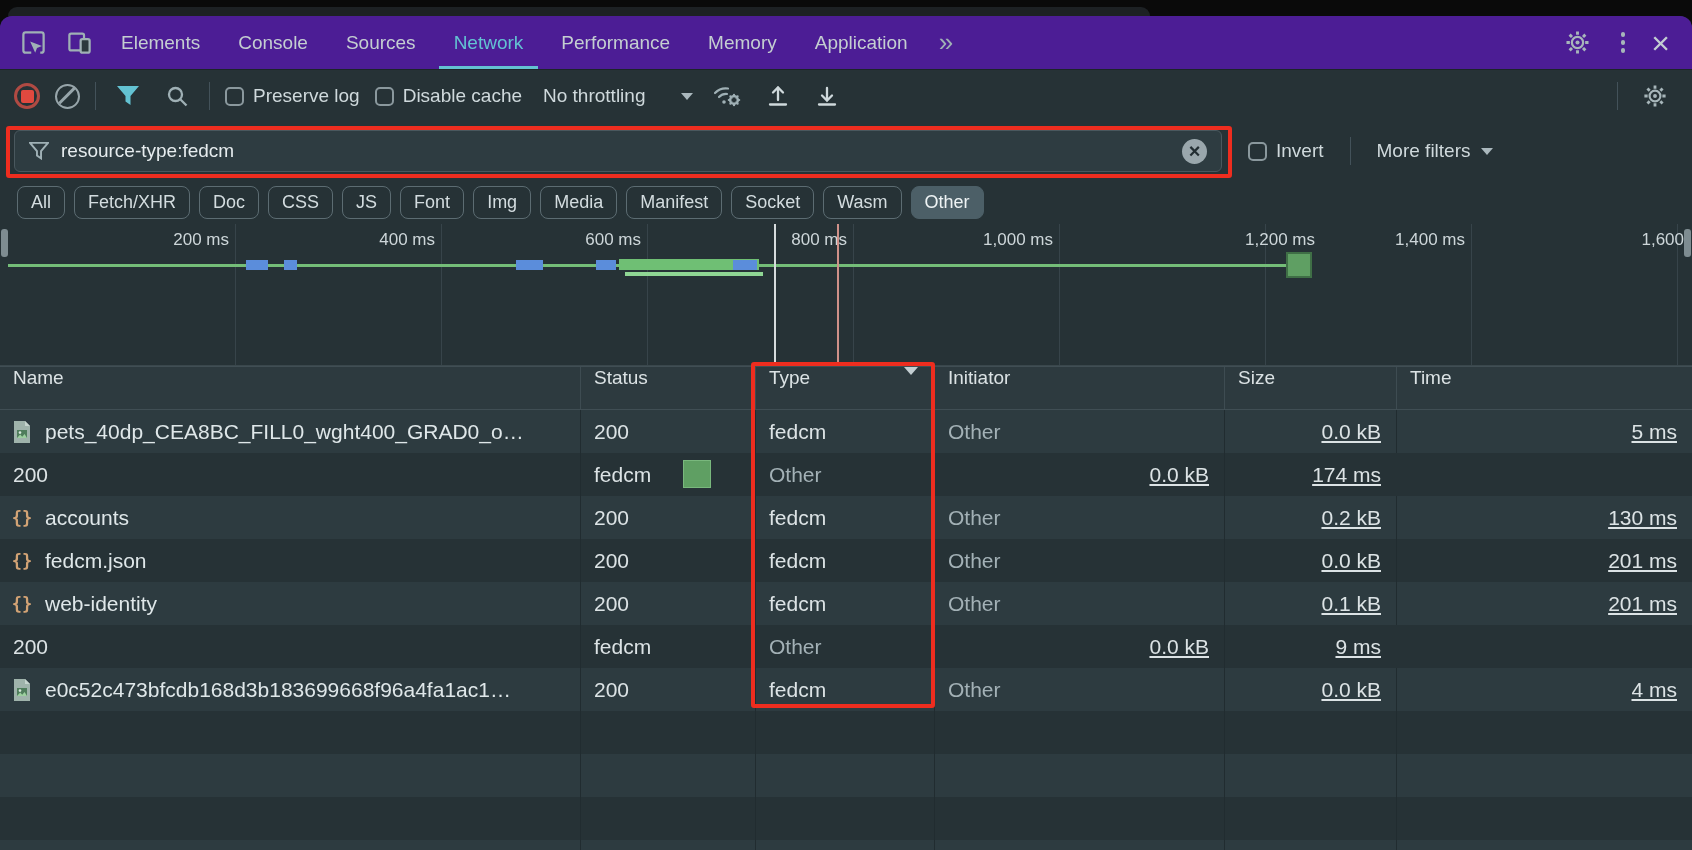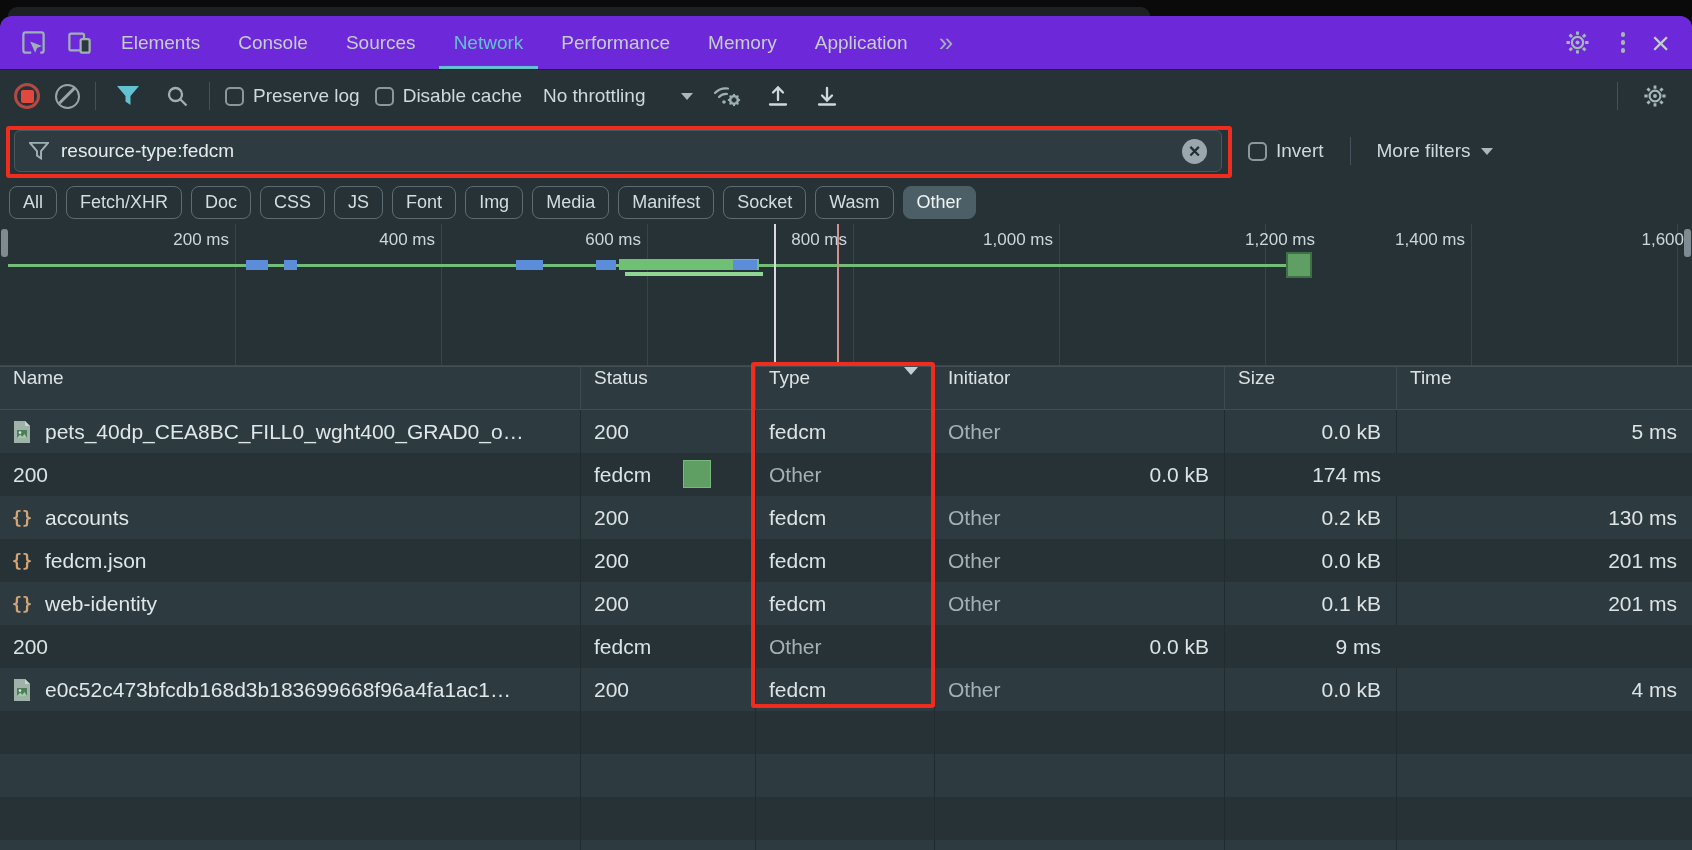--- a/index.html
+++ b/index.html
@@ -14,21 +14,21 @@
     width:1692px;height:850px;overflow:hidden;position:relative;
     background:#0a0a0a;
     font-family:"Liberation Sans","DejaVu Sans",sans-serif;
     color:#dce3e5;-webkit-font-smoothing:antialiased;
   }
   .top-strip{height:16px;background:#0a0a0a;position:relative;}
   .top-remnant{position:absolute;left:8px;top:7px;width:1142px;height:9px;background:#1d2124;border-radius:10px 10px 0 0;}
   .devtools{background:#263236;border-radius:12px 12px 0 0;overflow:hidden;height:834px;}
 
   
-  .tabbar{height:54px;background:#6d28d9;display:flex;align-items:stretch;padding-left:10px;border-bottom:1px solid #1c2529;}
+  .tabbar{height:54px;background:#4c1d95;display:flex;align-items:stretch;padding-left:10px;border-bottom:1px solid #1c2529;}
   .iconbtn{width:46px;display:flex;align-items:center;justify-content:center;cursor:pointer;flex:none;}
   .tab{display:flex;align-items:center;padding:0 19px;font-size:19px;color:#c4ced1;cursor:pointer;position:relative;}
   .tab.active{color:var(--accent);}
   .tab.active::after{content:"";position:absolute;left:4px;right:4px;bottom:0;height:3px;background:var(--accent);}
   .more-tabs{display:flex;align-items:center;padding:0 12px;font-size:26px;color:#9fb0b5;cursor:pointer;}
   .tabbar-right{margin-left:auto;display:flex;align-items:center;gap:10px;padding-right:16px;}
   .dots{display:flex;flex-direction:column;gap:3.5px;padding:6px 10px;cursor:pointer;}
   .dots i{width:4.5px;height:4.5px;border-radius:50%;background:#a7b6ba;}
   .close-x{font-size:32px;color:#c3ced2;padding:0 6px;cursor:pointer;line-height:1;}
 
@@ -45,21 +45,21 @@
   .caret{width:0;height:0;border-left:6px solid transparent;border-right:6px solid transparent;border-top:7px solid #aab8bd;}
   .toolbar-right{margin-left:auto;display:flex;align-items:center;gap:14px;}
 
   
   .filterrow{height:58px;display:flex;align-items:center;gap:26px;padding:0 14px;}
   .filterfield{width:1208px;height:42px;background:#2e3c41;border:1px solid #4a585e;border-radius:6px;display:flex;align-items:center;gap:12px;padding:0 14px;flex:none;}
   .filterfield input{flex:1;background:transparent;border:none;outline:none;color:#e6ecee;font-size:19px;font-family:inherit;}
   .clear-x{width:25px;height:25px;border-radius:50%;background:#9aa7ac;color:#232e32;display:flex;align-items:center;justify-content:center;font-size:20px;font-weight:bold;cursor:pointer;flex:none;line-height:1;}
 
   
-  .chiprow{height:44px;display:flex;align-items:center;gap:9px;padding:0 9px;}
+  .chiprow{height:44px;display:flex;align-items:center;gap:9px;padding:0 9px;margin-left:8px;}
   .chip{height:33px;display:flex;align-items:center;padding:0 13px;border:1.5px solid #5c6c72;border-radius:8px;font-size:18px;color:#d3dcdf;cursor:pointer;flex:none;}
   .chip.selected{background:#4c5f67;border-color:#4c5f67;color:#eef3f4;}
 
   
   .timeline{height:142px;position:relative;background:#263236;border-bottom:1px solid #3a474c;overflow:hidden;}
   .gridline{position:absolute;top:0;bottom:0;width:1px;background:#37444a;}
   .tick{position:absolute;top:6px;width:120px;text-align:right;font-size:17px;color:#cdd6d9;}
   .tl-bar{position:absolute;}
   .evt-line{position:absolute;top:0;bottom:0;width:2px;}
   .tl-handle{position:absolute;top:5px;width:7px;height:28px;background:#7e8c91;border-radius:3px;}
@@ -70,21 +70,21 @@
   .thead .cell{display:flex;align-items:flex-start;padding-left:13px;cursor:pointer;}
   .thead .cell + .cell{border-left:1px solid #3e4c52;}
   .sort-caret{margin-left:auto;margin-right:16px;width:0;height:0;border-left:7px solid transparent;border-right:7px solid transparent;border-top:8px solid #c3ced2;}
   .row{height:43px;font-size:21px;cursor:pointer;}
   .row .cell{display:flex;align-items:center;padding-left:13px;overflow:hidden;position:relative;}
   .row .cell + .cell{border-left:1px solid #212c30;}
   .r-light{background:#2d3b40;}
   .cell.namecell{gap:11px;padding-left:10px;}
   .nm{white-space:nowrap;overflow:hidden;text-overflow:ellipsis;color:#dfe7e9;}
   .cell.dim{color:#a3b1b6;}
-  .cell.num{justify-content:flex-end;padding-right:15px;padding-left:16px;}
+  .cell.num{justify-content:flex-end;padding-right:15px;padding-left:16px;text-decoration:underline;}
   .fileicon{width:24px;height:26px;display:flex;align-items:center;justify-content:center;flex:none;}
   .icon-json{color:#d2a375;font-weight:bold;font-size:17px;font-family:"DejaVu Sans Mono",monospace;}
   .icon-json::before{content:"{}";}
   .swatch{position:absolute;left:102px;top:7px;width:28px;height:28px;background:#5f9f63;border:1px solid #79b87d;}
   .emptyrow{height:43px;}
   .emptyrow .cell + .cell{border-left:1px solid #212c30;}
 
   
   .annotation{position:absolute;border:4px solid var(--annotation);border-radius:3px;pointer-events:none;z-index:60;}
 </style>

